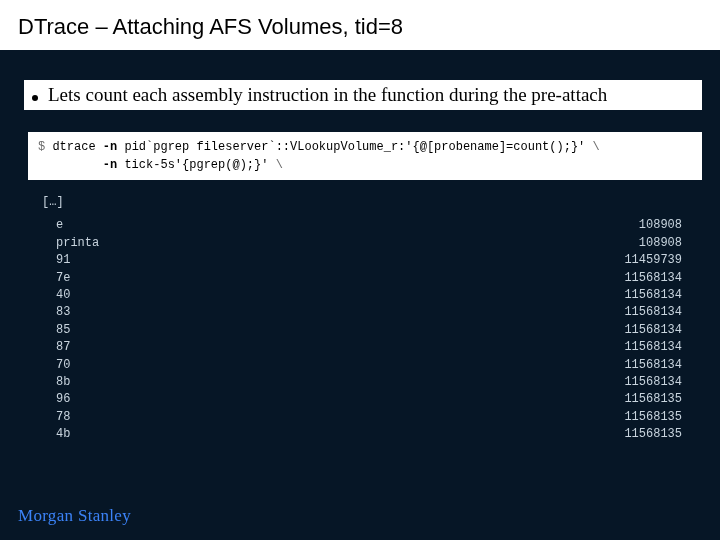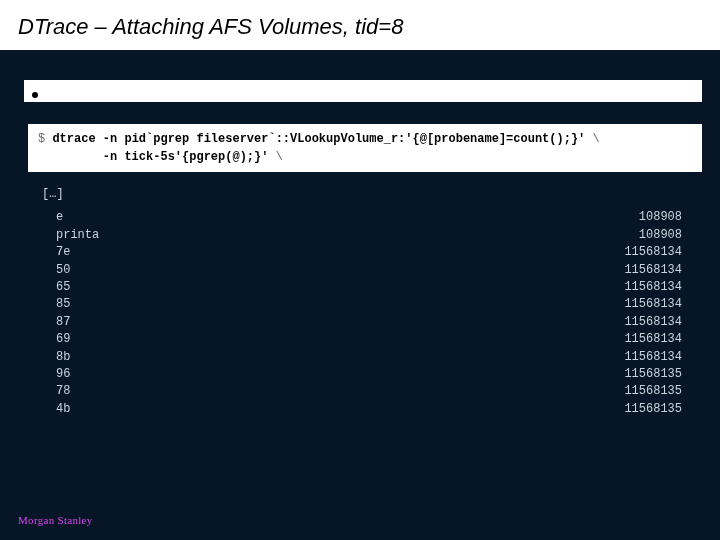--- a/index.html
+++ b/index.html
@@ -21,21 +21,20 @@
   .title-bar {
     background: #ffffff;
     padding: 14px 18px 10px 18px;
   }
   .title-bar h1 {
     margin: 0;
     font-size: 22px;
     font-weight: normal;
     color: #000;
     font-family: Arial, Helvetica, sans-serif;
-    font-style: italic;
   }
   .body {
     padding: 30px 18px 0 28px;
   }
   .bullet-row {
     display: flex;
     align-items: baseline;
     background: #ffffff;
     padding: 4px 6px 4px 2px;
     margin-left: -4px;
@@ -66,21 +65,21 @@
   }
   .prompt {
     color: #6b6b6b;
     white-space: pre;
   }
   .cmd {
     color: #6b6b6b;
     white-space: pre;
   }
   .cmd .kw {
-    font-weight: bold;
+    font-weight: normal;
     color: #000;
   }
   .cmd .flag {
     font-weight: bold;
     color: #000;
   }
   .output {
     margin-top: 14px;
     font-family: "Courier New", Courier, monospace;
     font-size: 12px;
@@ -101,22 +100,22 @@
   }
   .outrow .rhs {
     white-space: pre;
     text-align: right;
   }
   .footer-logo {
     position: absolute;
     left: 18px;
     bottom: 14px;
     font-family: "Times New Roman", Times, serif;
-    font-size: 11px;
-    color: #d946ef;
+    font-size: 17px;
+    color: #3b82f6;
     letter-spacing: 0.3px;
   }
   .footer-logo .ms1 {
     font-weight: normal;
   }
   .footer-logo .ms2 {
     font-weight: normal;
   }
 </style>
 </head>
@@ -125,20 +124,21 @@
 <div class="slide">
 
   <div class="title-bar">
     <h1>DTrace – Attaching AFS Volumes, tid=8</h1>
   </div>
 
   <div class="body">
 
     <div class="bullet-row">
       <div class="bullet-dot"></div>
+      <div class="bullet-text">Lets count each assembly instruction in the function during the pre-attach</div>
     </div>
 
     <div class="code-block">
       <div class="code-line">
         <span class="prompt">$ </span>
         <span class="cmd"><span class="kw">dtrace</span> <span class="flag">-n</span> <span class="kw">pid`pgrep fileserver`::VLookupVolume_r:'{@[probename]=count();}'</span> \</span>
       </div>
       <div class="code-line">
         <span class="prompt">         </span>
         <span class="cmd"><span class="flag">-n</span> <span class="kw">tick-5s'{pgrep(@);}'</span> \</span>
@@ -150,41 +150,45 @@
       <div id="output-rows">
           <div class="outrow">
             <span class="lhs">e</span>
             <span class="rhs">108908</span>
           </div>
           <div class="outrow">
             <span class="lhs">printa</span>
             <span class="rhs">108908</span>
           </div>
           <div class="outrow">
+            <span class="lhs">91</span>
+            <span class="rhs">11459739</span>
+          </div>
+          <div class="outrow">
             <span class="lhs">7e</span>
             <span class="rhs">11568134</span>
           </div>
           <div class="outrow">
-            <span class="lhs">50</span>
-            <span class="rhs">11568134</span>
-          </div>
-          <div class="outrow">
-            <span class="lhs">65</span>
+            <span class="lhs">40</span>
+            <span class="rhs">11568134</span>
+          </div>
+          <div class="outrow">
+            <span class="lhs">83</span>
             <span class="rhs">11568134</span>
           </div>
           <div class="outrow">
             <span class="lhs">85</span>
             <span class="rhs">11568134</span>
           </div>
           <div class="outrow">
             <span class="lhs">87</span>
             <span class="rhs">11568134</span>
           </div>
           <div class="outrow">
-            <span class="lhs">69</span>
+            <span class="lhs">70</span>
             <span class="rhs">11568134</span>
           </div>
           <div class="outrow">
             <span class="lhs">8b</span>
             <span class="rhs">11568134</span>
           </div>
           <div class="outrow">
             <span class="lhs">96</span>
             <span class="rhs">11568135</span>
           </div>

